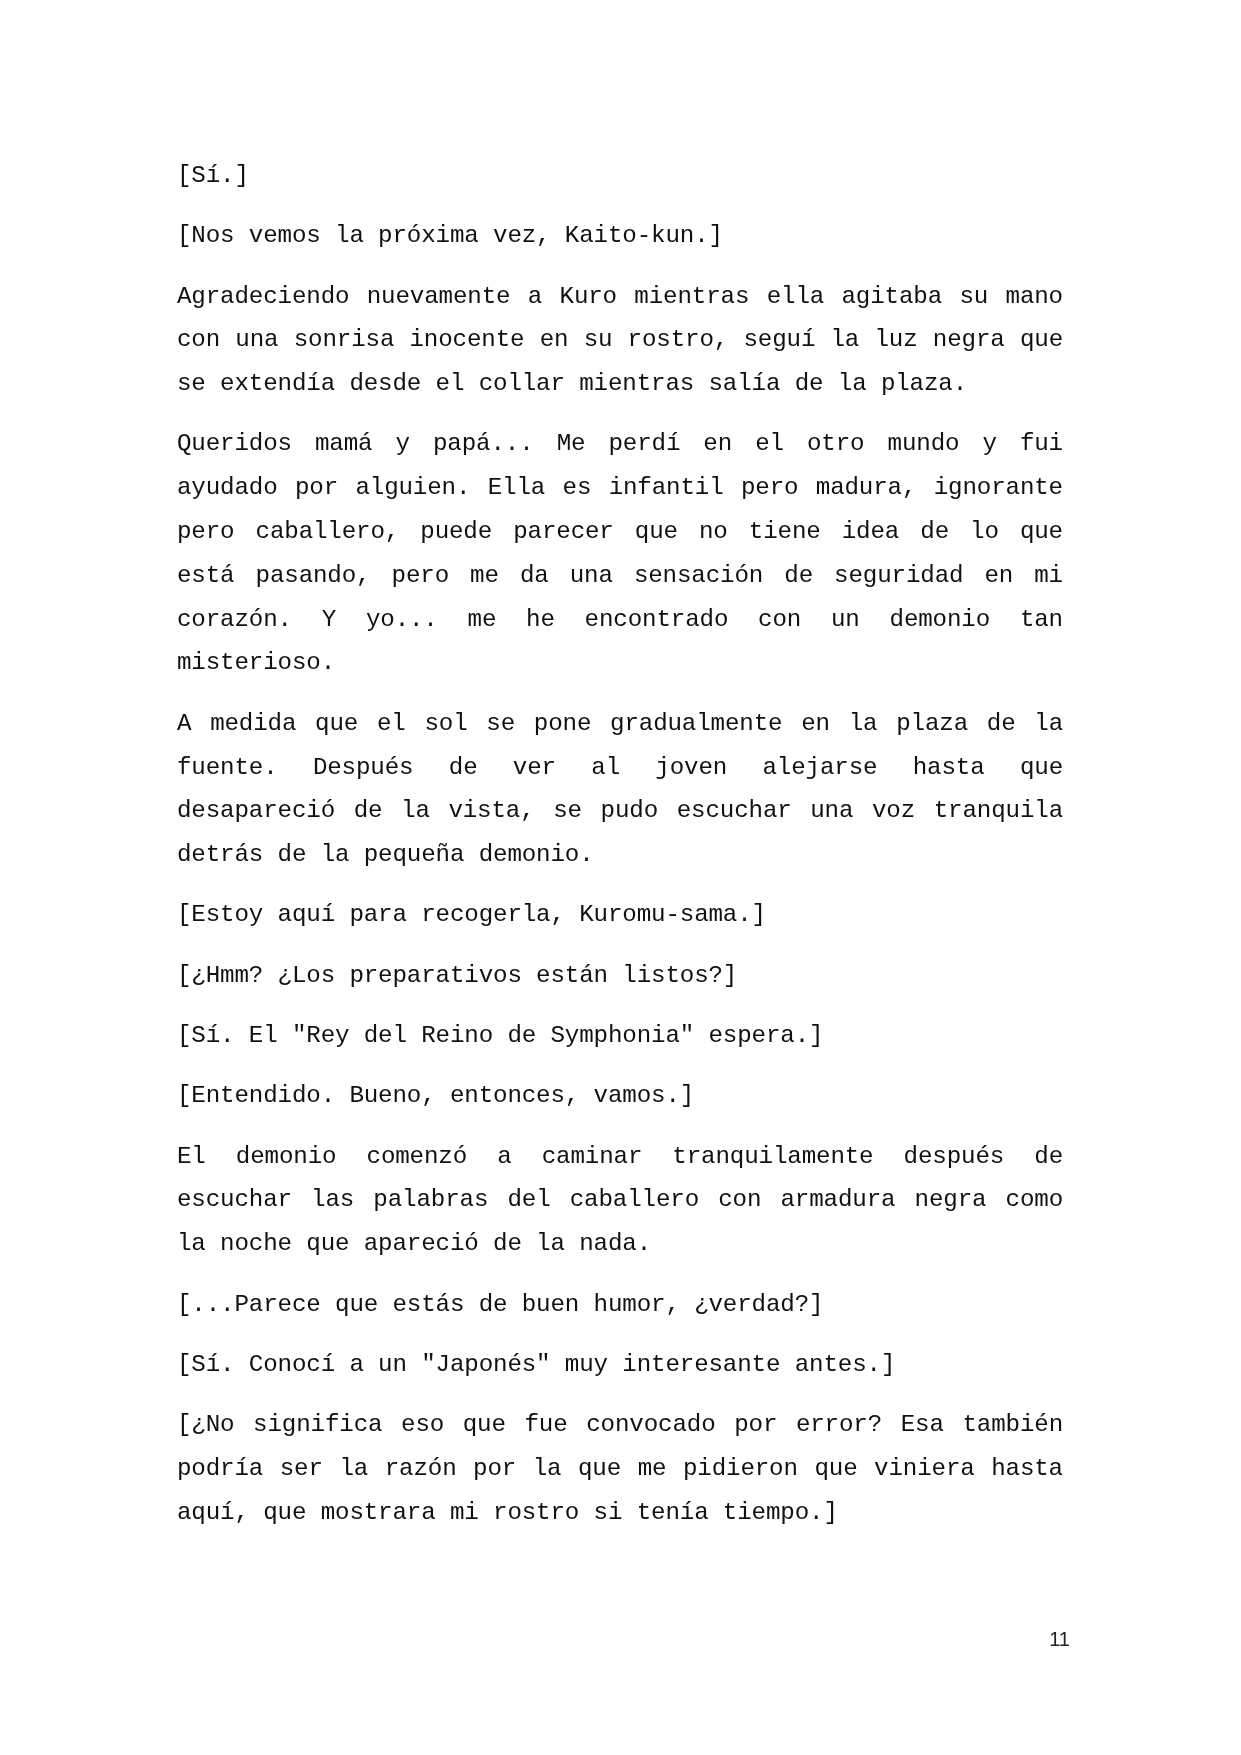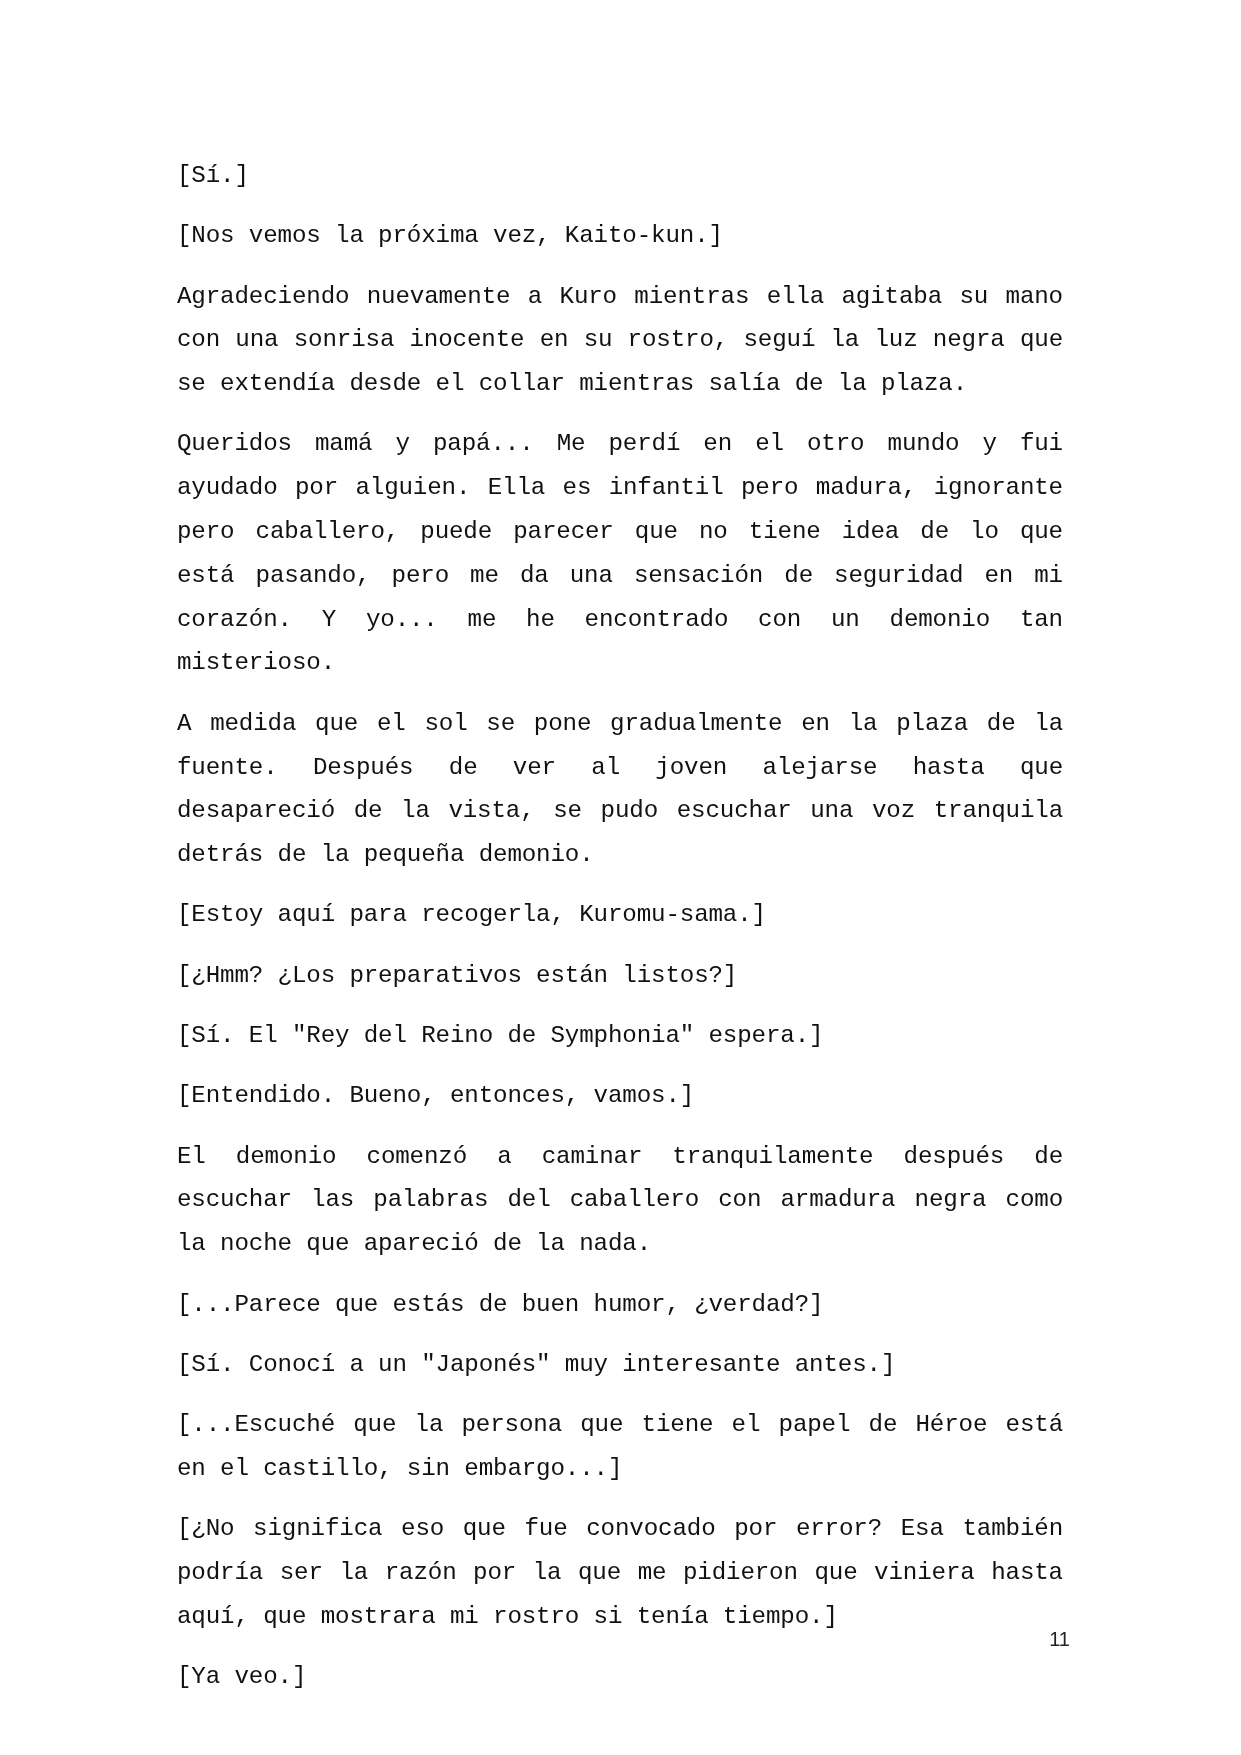--- a/index.html
+++ b/index.html
@@ -39,18 +39,16 @@
   <p class="para">Agradeciendo nuevamente a Kuro mientras ella agitaba su mano con una sonrisa inocente en su rostro, seguí la luz negra que se extendía desde el collar mientras salía de la plaza.</p>
   <p class="para">Queridos mamá y papá... Me perdí en el otro mundo y fui ayudado por alguien. Ella es infantil pero madura, ignorante pero caballero, puede parecer que no tiene idea de lo que está pasando, pero me da una sensación de seguridad en mi corazón. Y yo... me he encontrado con un demonio tan misterioso.</p>
   <p class="para">A medida que el sol se pone gradualmente en la plaza de la fuente. Después de ver al joven alejarse hasta que desapareció de la vista, se pudo escuchar una voz tranquila detrás de la pequeña demonio.</p>
   <p class="para">[Estoy aquí para recogerla, Kuromu-sama.]</p>
   <p class="para">[¿Hmm? ¿Los preparativos están listos?]</p>
   <p class="para">[Sí. El "Rey del Reino de Symphonia" espera.]</p>
   <p class="para">[Entendido. Bueno, entonces, vamos.]</p>
   <p class="para">El demonio comenzó a caminar tranquilamente después de escuchar las palabras del caballero con armadura negra como la noche que apareció de la nada.</p>
   <p class="para">[...Parece que estás de buen humor, ¿verdad?]</p>
   <p class="para">[Sí. Conocí a un "Japonés" muy interesante antes.]</p>
-  <p class="para">[...Escuché que la persona que tiene el papel de Héroe está en el castillo, sin embargo...]</p>
   <p class="para">[¿No significa eso que fue convocado por error? Esa también podría ser la razón por la que me pidieron que viniera hasta aquí, que mostrara mi rostro si tenía tiempo.]</p>
-  <p class="para">[Ya veo.]</p>
 </div>
 
 <div class="page-number">11</div>
 
 </body></html>

